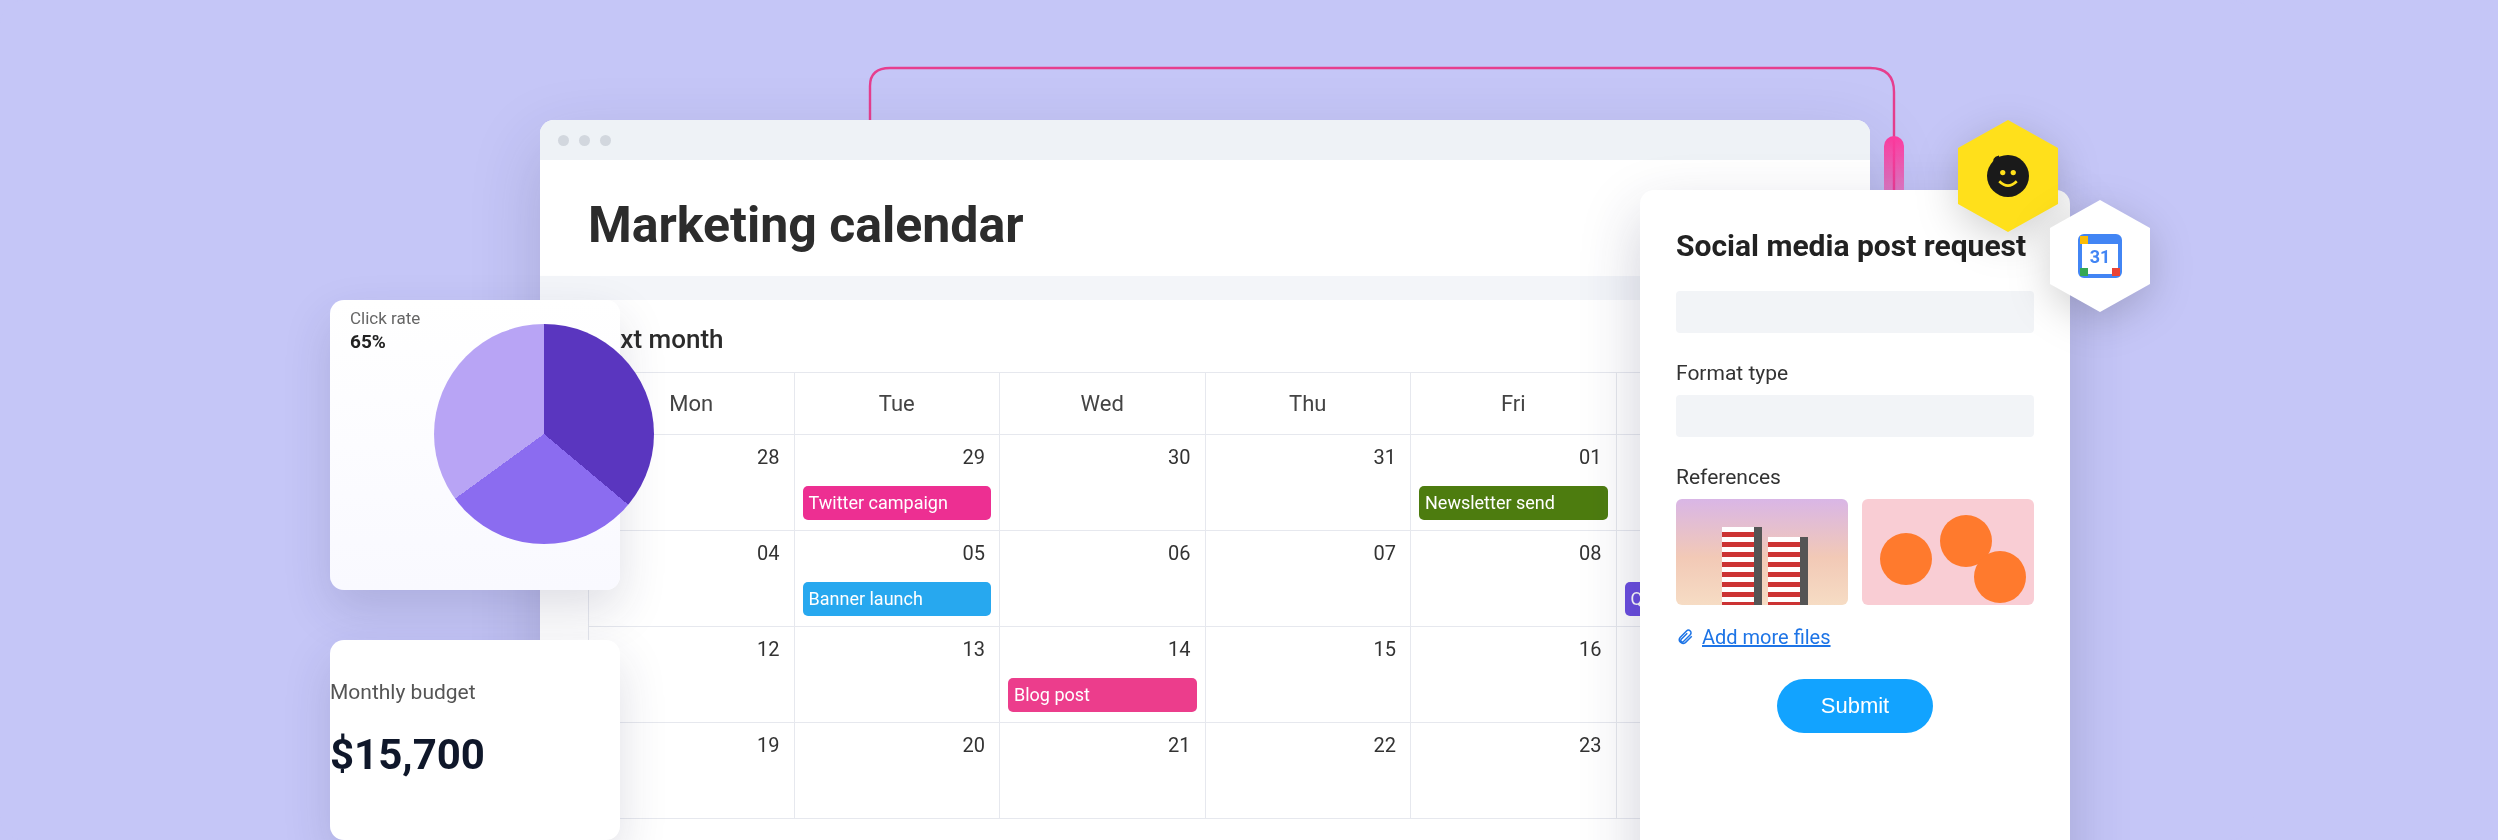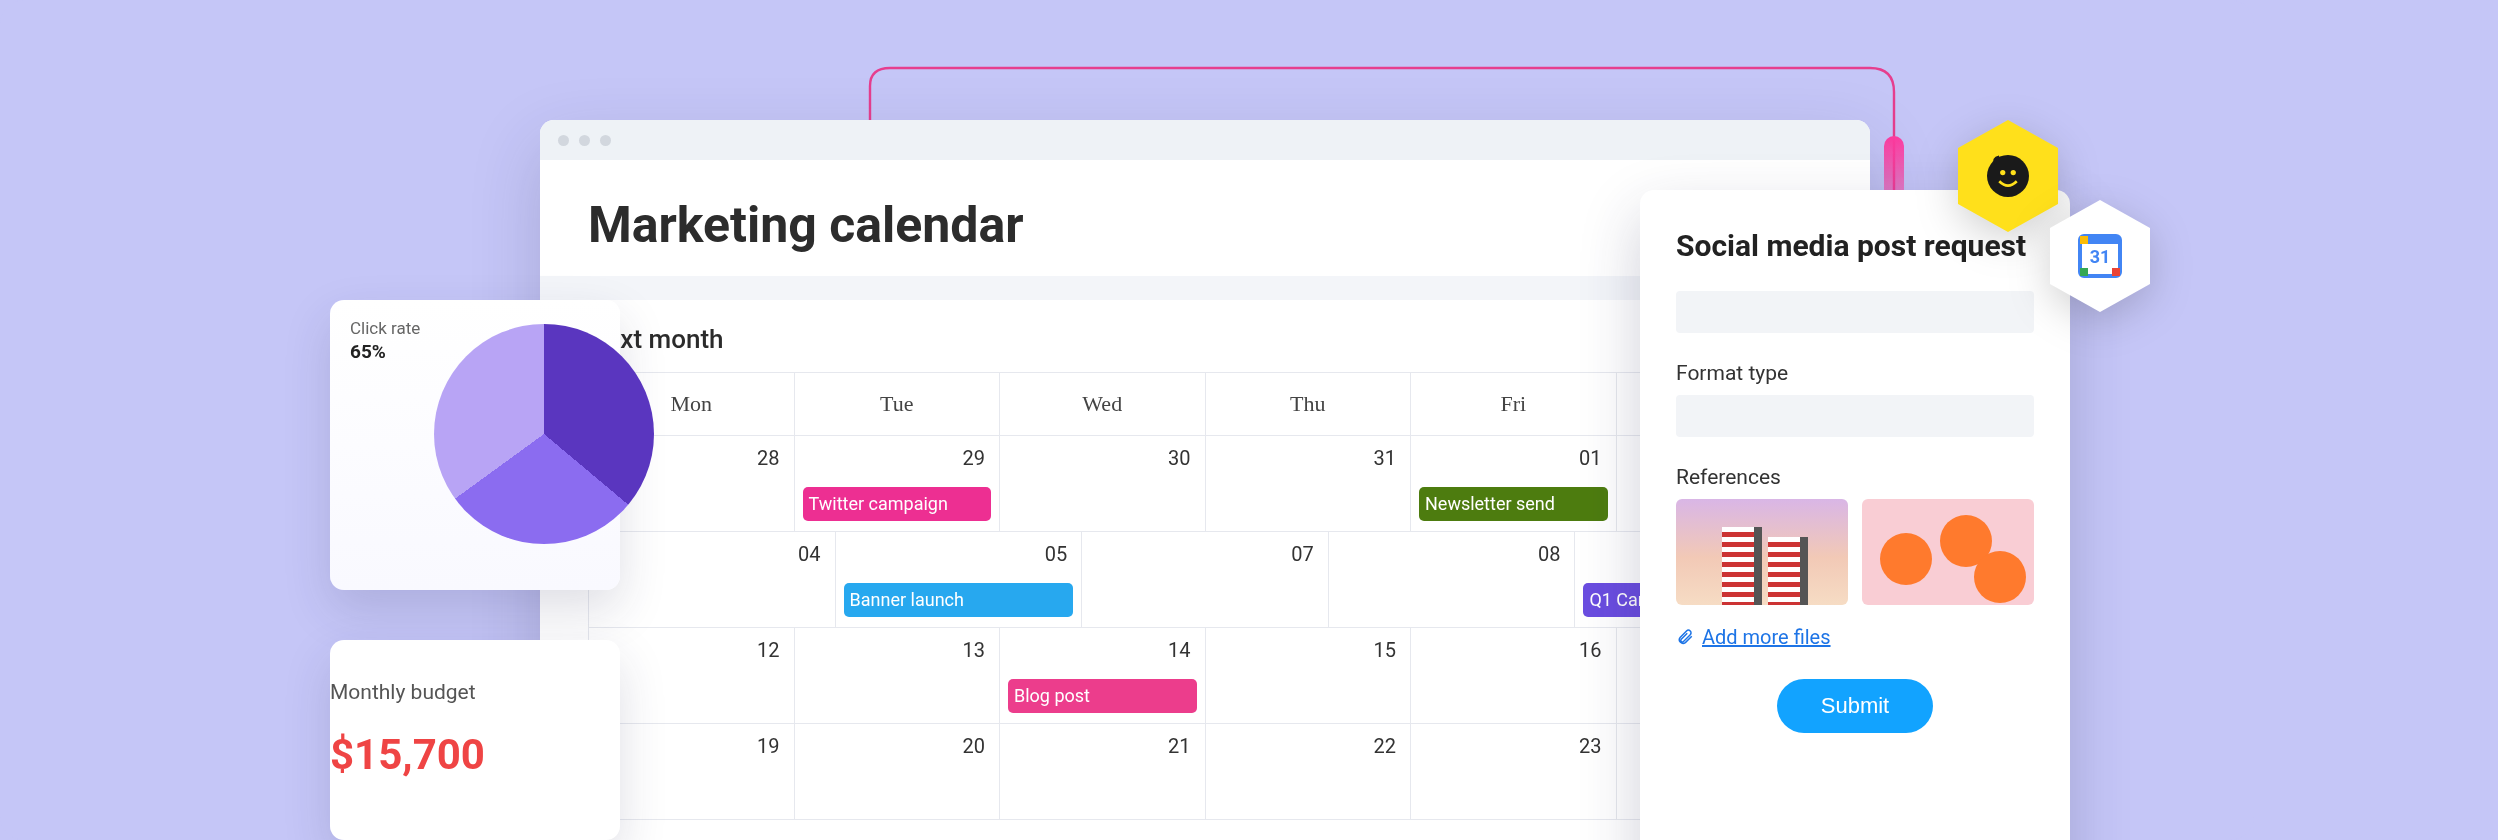--- a/index.html
+++ b/index.html
@@ -71,21 +71,20 @@
     border-right: 1px solid #e6e8ee;
     border-bottom: 1px solid #e6e8ee;
     position: relative;
   }
   .cal-hcell {
     text-align: center;
     font-size: 22px;
     color: #444;
     padding: 18px 0;
     font-weight: 400;
-    font-family: Liberation Serif, serif;
   }
   .cal-cell {
     height: 96px;
   }
   .cal-date {
     position: absolute;
     top: 10px; right: 14px;
     font-size: 20px;
     color: #333;
   }
@@ -111,21 +110,21 @@
   
   .pie-card {
     position: absolute;
     left: 330px;
     top: 300px;
     width: 290px;
     height: 290px;
     background: linear-gradient(180deg,#ffffff,#f9f9ff);
     border-radius: 14px;
     box-shadow: 0 20px 48px rgba(40,40,80,0.15);
-    padding: 18px 20px;
+    padding: 8px 20px;
   }
   .pie-label { color:#666; font-size:17px; }
   .pie-value { font-weight:700; font-size:19px; color:#222; margin-top:2px; }
   .pie {
     position:absolute;
     right:-34px;
     top:24px;
     width:220px; height:220px;
     border-radius:50%;
     background: conic-gradient(
@@ -141,21 +140,21 @@
     left:330px;
     top:640px;
     width:290px;
     height:200px;
     background:#ffffff;
     border-radius:14px;
     box-shadow:0 20px 48px rgba(40,40,80,0.15);
     padding-top:40px;
   }
   .budget-label { color:#555; font-size:21px; }
-  .budget-value { color:#ef4444; font-size:42px; font-weight:700; margin-top:26px; }
+  .budget-value { color:#0f172a; font-size:42px; font-weight:700; margin-top:26px; }
 
   
   .form-panel {
     position:absolute;
     left:1640px;
     top:190px;
     width:430px;
     height:700px;
     background:#fff;
     border-radius:14px;
@@ -309,20 +308,23 @@
         </div>
         <div class="cal-row">
           <div class="cal-cell">
             <div class="cal-date">04</div>
           </div>
           <div class="cal-cell">
             <div class="cal-date">05</div>
             <div class="event-chip c-sky">Banner launch</div>
           </div>
           <div class="cal-cell">
+            <div class="cal-date">06</div>
+          </div>
+          <div class="cal-cell">
             <div class="cal-date">07</div>
           </div>
           <div class="cal-cell">
             <div class="cal-date">08</div>
           </div>
           <div class="cal-cell">
             <div class="cal-date">09</div>
             <div class="event-chip c-violet">Q1 Campaign</div>
           </div>
         </div>

